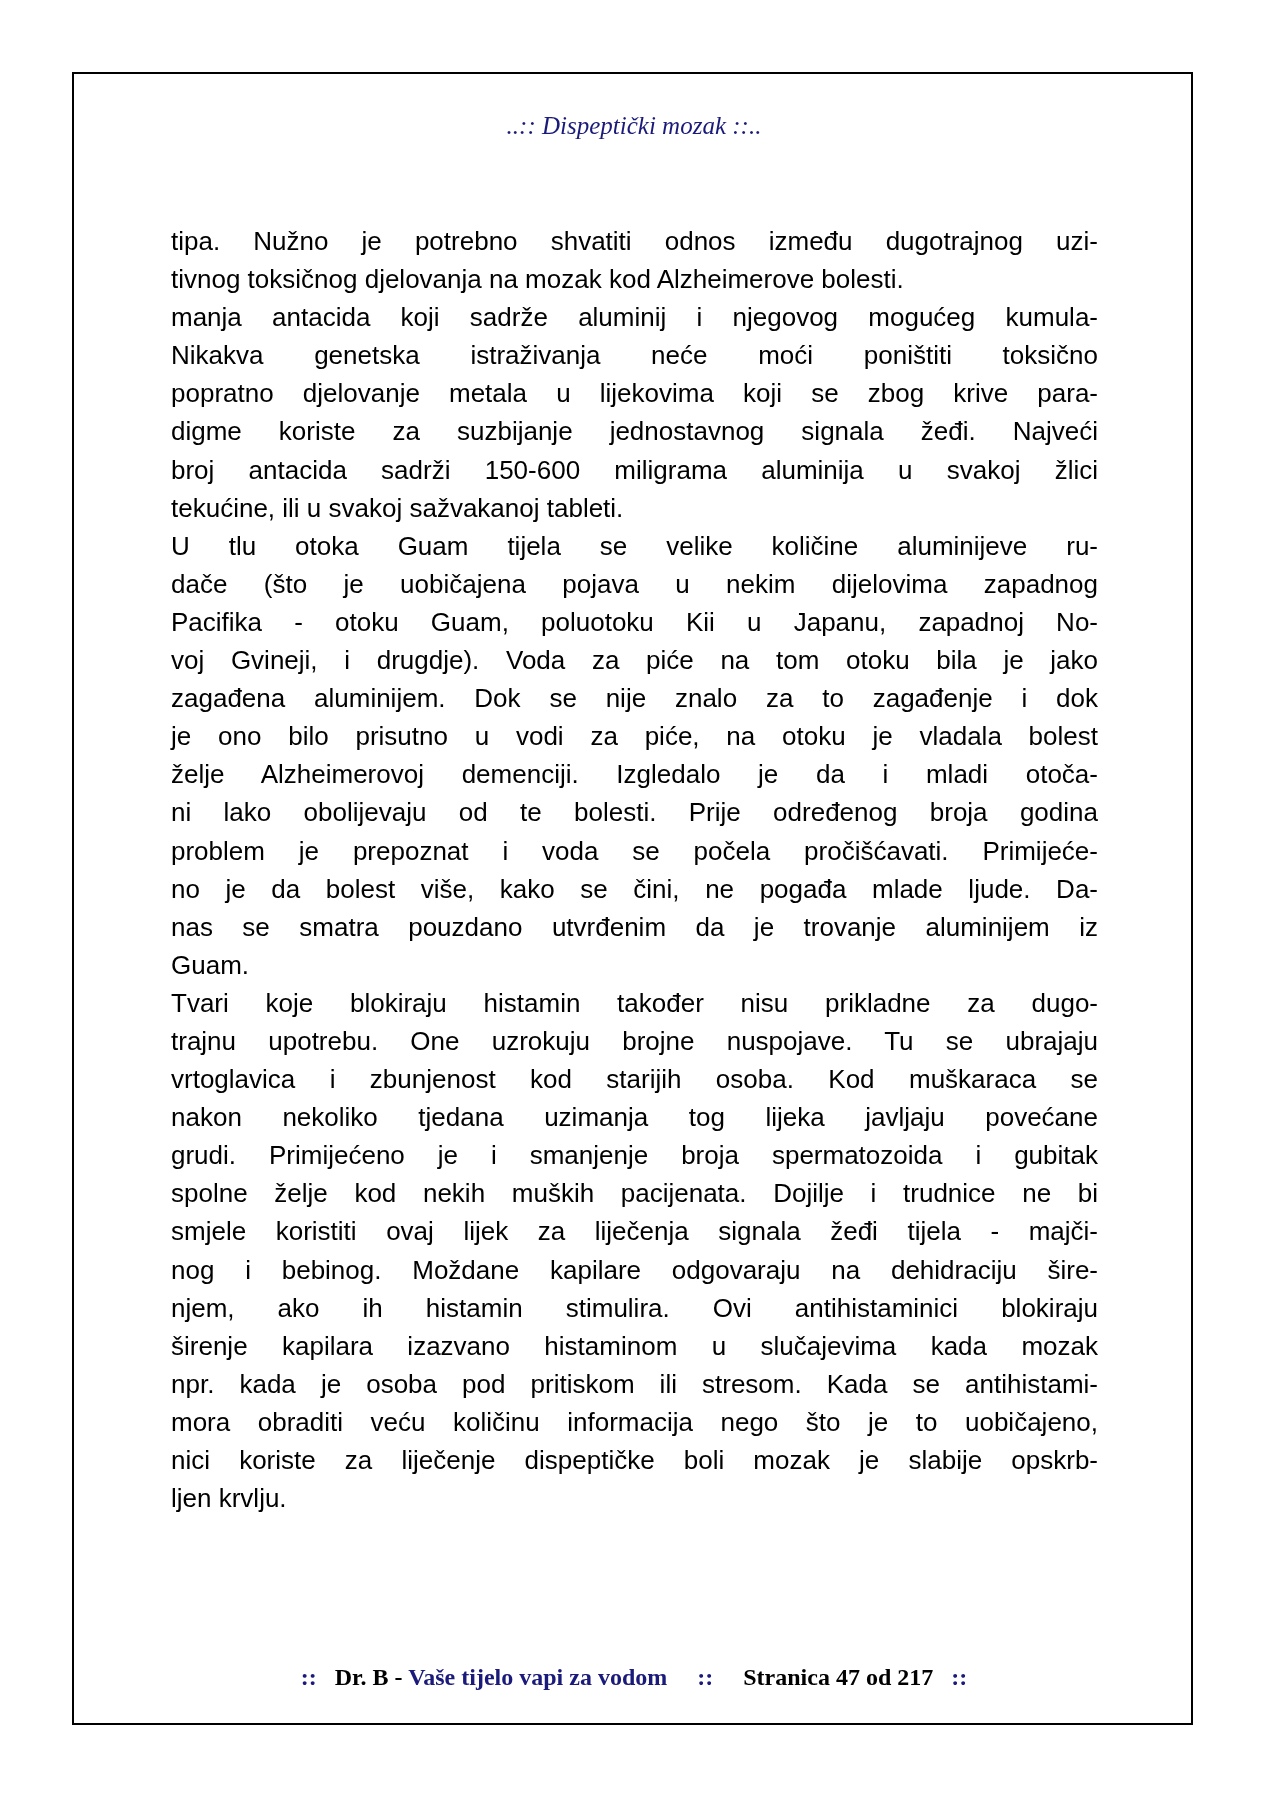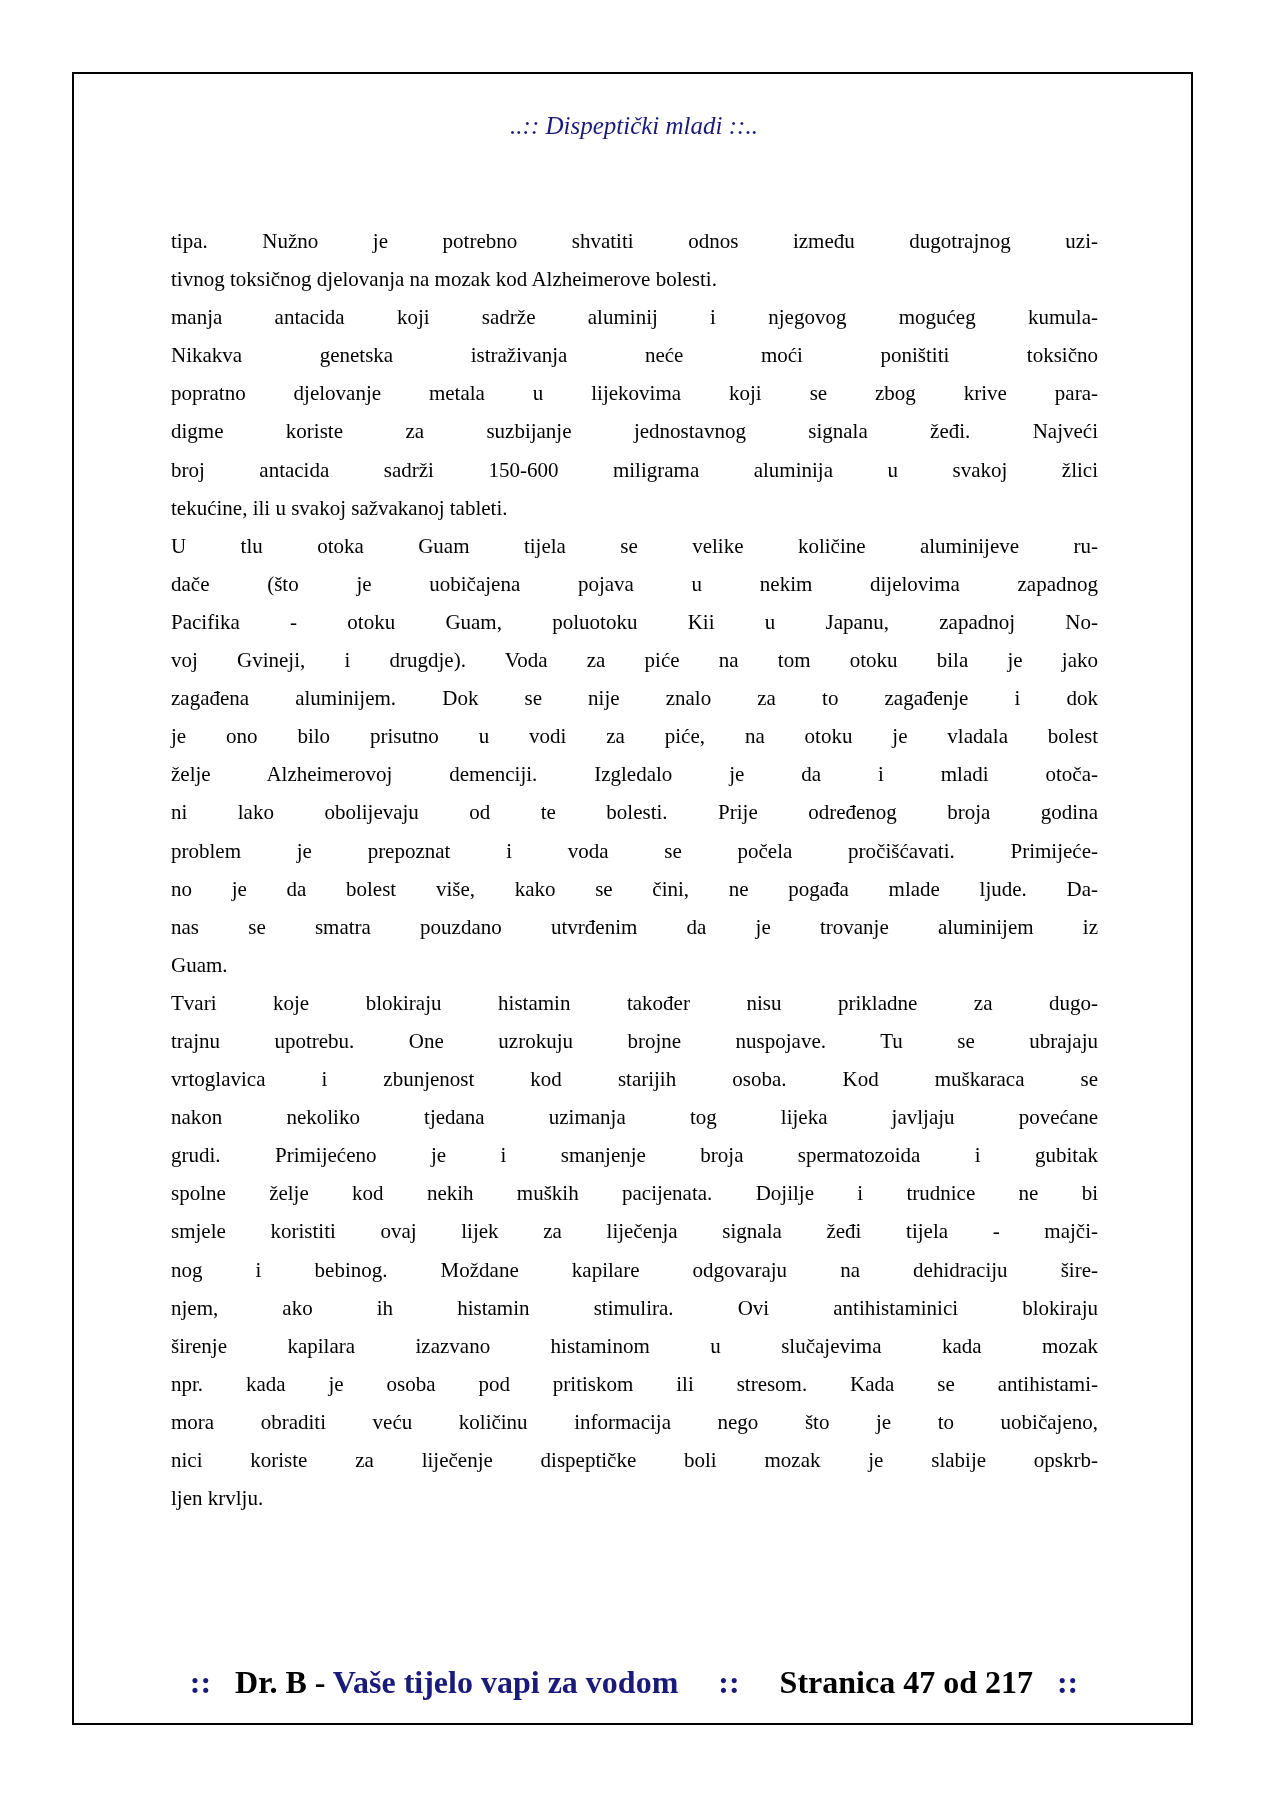--- a/index.html
+++ b/index.html
@@ -13,51 +13,51 @@
   .running-header {
     position: absolute; left: 0; right: 0; top: 112px;
     text-align: center;
     font-family: "Liberation Serif", serif;
     font-style: italic;
     font-size: 25px;
     color: #1a1a7a;
   }
   .body-text {
     position: absolute; left: 171px; top: 222px; width: 927px;
-    font-family: Liberation Serif, serif;
-    font-size: 21px;
+    font-family: Liberation Sans, sans-serif;
+    font-size: 26px;
     line-height: 38.1px;
     color: #000;
     text-align: justify;
   }
   .body-text .line {
     display: block;
     text-align: justify;
     text-align-last: justify;
     white-space: nowrap;
     height: 38.1px;
   }
   .body-text .line.last { text-align-last: left; }
   .footer {
     position: absolute; left: 0; right: 0; top: 1664px;
     text-align: center;
     font-family: "Liberation Serif", serif;
     font-weight: bold;
-    font-size: 32px;
+    font-size: 24px;
     color: #000;
     white-space: pre;
   }
   .footer .blue { color: #1a1a7a; }
 </style>
 </head>
 <body>
 
 <div class="page-frame"></div>
 
-<div class="running-header">..:: Dispeptički mladi ::..</div>
+<div class="running-header">..:: Dispeptički mozak ::..</div>
 
 <div class="body-text" id="body-text">
     <span class="line">tipa. Nužno je potrebno shvatiti odnos između dugotrajnog uzi-</span>
     <span class="line last">tivnog toksičnog djelovanja na mozak kod Alzheimerove bolesti.</span>
     <span class="line">manja antacida koji sadrže aluminij i njegovog mogućeg kumula-</span>
     <span class="line">Nikakva genetska istraživanja neće moći poništiti toksično</span>
     <span class="line">popratno djelovanje metala u lijekovima koji se zbog krive para-</span>
     <span class="line">digme koriste za suzbijanje jednostavnog signala žeđi. Najveći</span>
     <span class="line">broj antacida sadrži 150-600 miligrama aluminija u svakoj žlici</span>
     <span class="line last">tekućine, ili u svakoj sažvakanoj tableti.</span>

